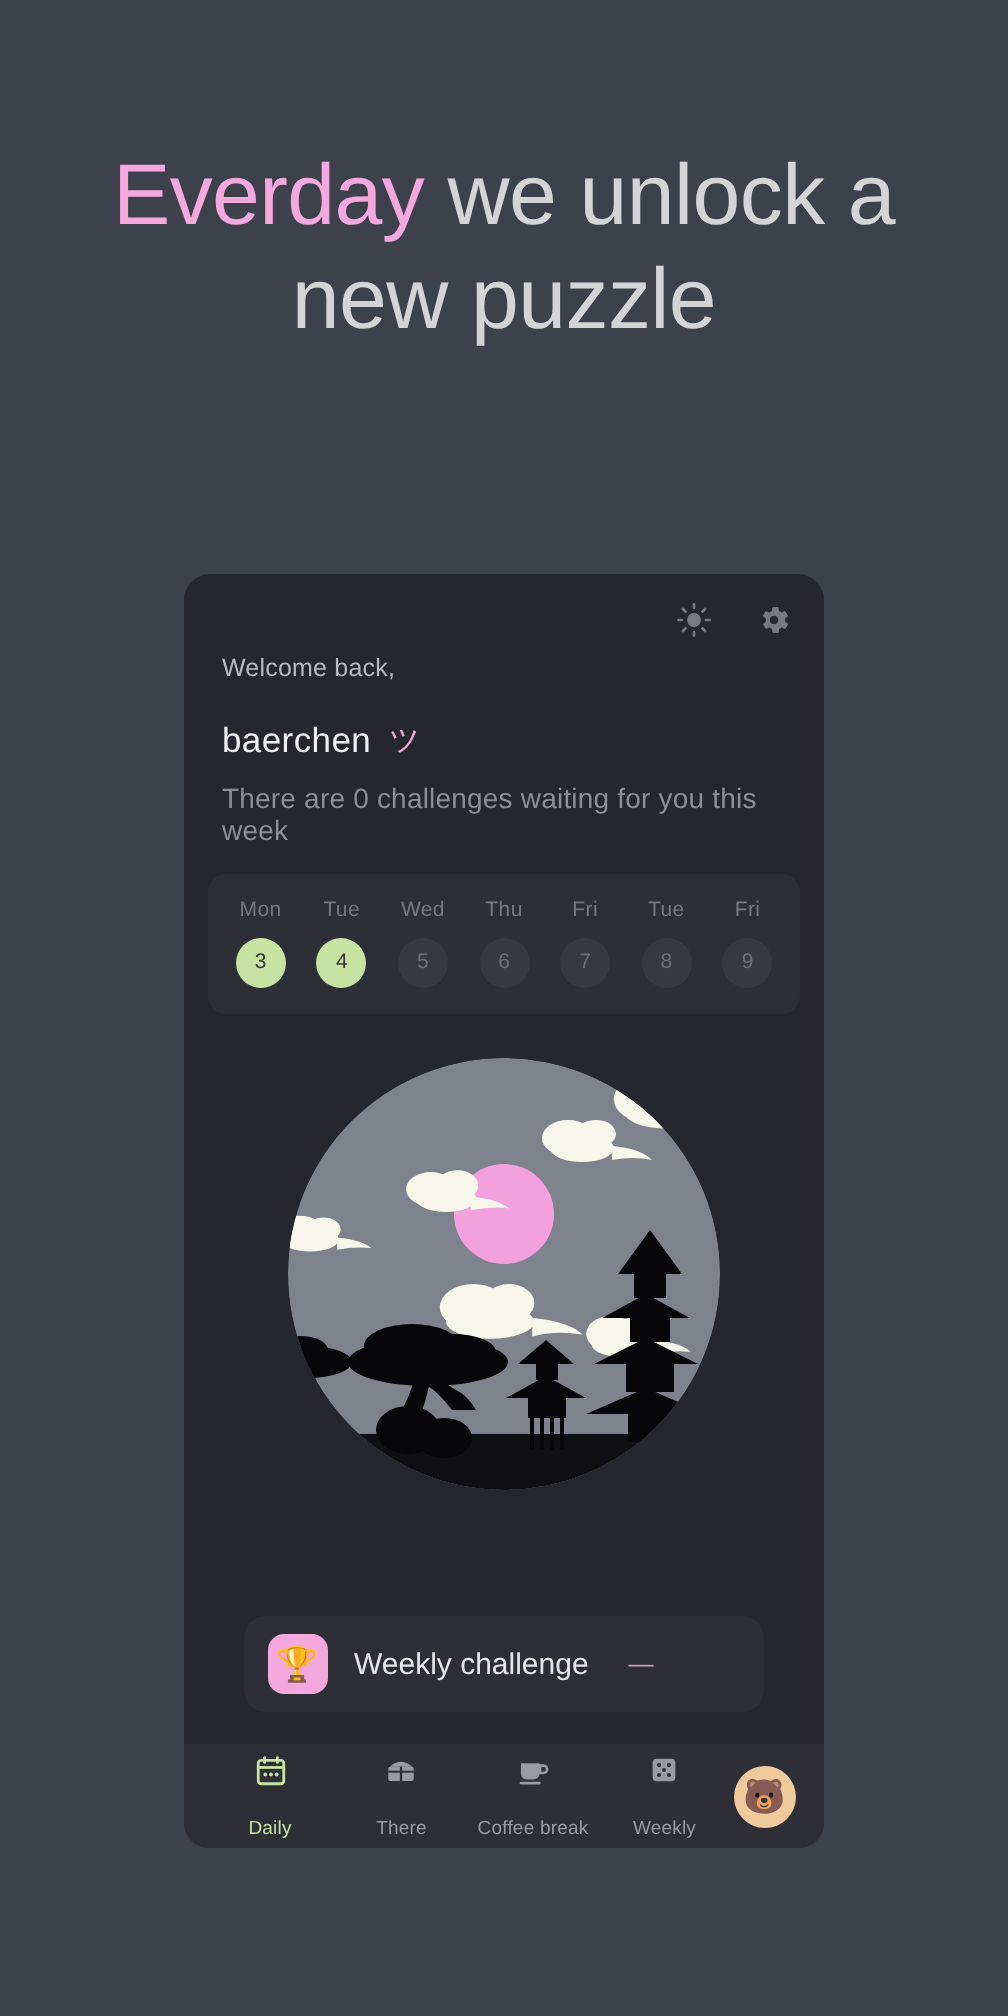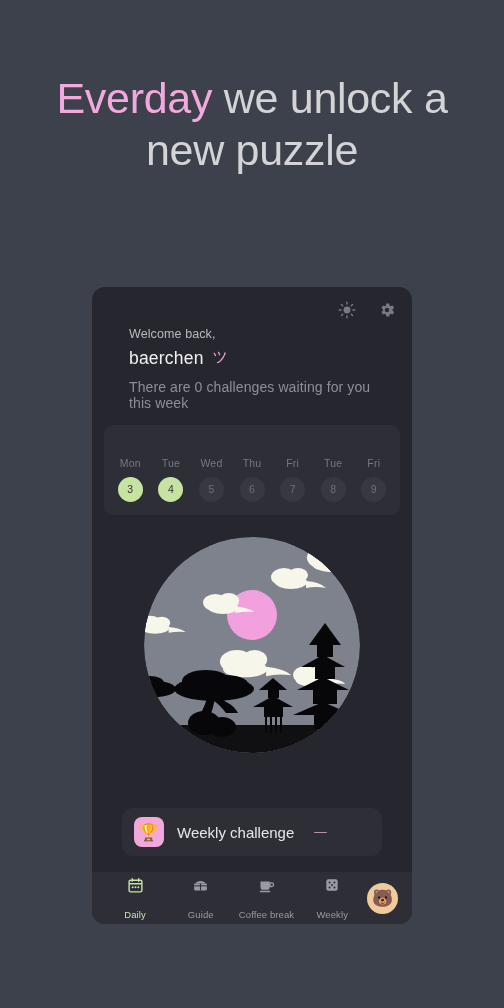--- a/index.html
+++ b/index.html
@@ -41,37 +41,37 @@
   .top-icons {
     display: flex; justify-content: flex-end; align-items: center;
     gap: 22px;
     padding: 12px 16px 0 0;
     height: 34px;
   }
   .icon-btn { width: 18px; height: 18px; display: block; opacity: .72; }
   .icon-btn svg { display: block; }
 
   
-  .greeting { padding: 6px 19px 0 37px; }
+  .greeting { padding: 6px 19px 0 19px; }
   .greet-small { font-size: 12.5px; color: #b9b9bf; letter-spacing: .1px; }
   .greet-name {
-    font-size: 17.5px; color: #f0f0f2; margin-top: 7px;
-    letter-spacing: .2px; display: flex; align-items: flex-start; gap: 9px;
+    font-size: 17.5px; color: #f0f0f2; margin-top: 19px;
+    letter-spacing: .2px; display: flex; align-items: center; gap: 9px;
   }
   .greet-name .kao { color: #f3a8de; font-size: 15px; }
   .greet-sub { font-size: 14px; color: #8e8e97; margin-top: 10px; letter-spacing: .1px; }
 
   
   .week {
     margin: 14px 12px 0 12px;
     background: #2e2e37;
     border-radius: 9px;
     padding: 12px 6px 13px 6px;
   }
-  .week-row { display: flex; margin-top: 20px; }
+  .week-row { display: flex; }
   .week-cell { flex: 1; text-align: center; }
   .daylabel { font-size: 10.5px; color: #77777f; letter-spacing: .2px; }
   .daynum {
     width: 25px; height: 25px; line-height: 25px; border-radius: 50%;
     margin: 8px auto 0 auto; font-size: 10.5px;
     background: #383841; color: #6f6f78;
   }
   .daynum.on { background: #c7e3a2; color: #34343c; }
 
   
@@ -308,21 +308,21 @@
 
       <div class="nav-item">
         <span class="nav-ico">
           <svg viewBox="0 0 24 24" width="17" height="17">
             <path d="M4 9 q8 -7 16 0z" fill="#9a9aa2"></path>
             <rect x="3" y="9" width="18" height="10" rx="1.6" fill="#9a9aa2"></rect>
             <line x1="12" y1="9" x2="12" y2="19" stroke="#2e2e37" stroke-width="1.6"></line>
             <line x1="3" y1="12.5" x2="21" y2="12.5" stroke="#2e2e37" stroke-width="1.4"></line>
           </svg>
         </span>
-        <span class="nav-label">Guide</span>
+        <span class="nav-label">There</span>
       </div>
 
       <div class="nav-item">
         <span class="nav-ico">
           <svg viewBox="0 0 24 24" width="17" height="17">
             <path d="M3.5 6.5h13v7.5a4 4 0 0 1-4 4h-5a4 4 0 0 1-4-4z" fill="#9a9aa2"></path>
             <path d="M17 8.2h2.4a2.6 2.6 0 0 1 0 5.2H17z" fill="none" stroke="#9a9aa2" stroke-width="1.8"></path>
             <rect x="2.5" y="19.5" width="15" height="2" rx="1" fill="#9a9aa2"></rect>
           </svg>
         </span>

